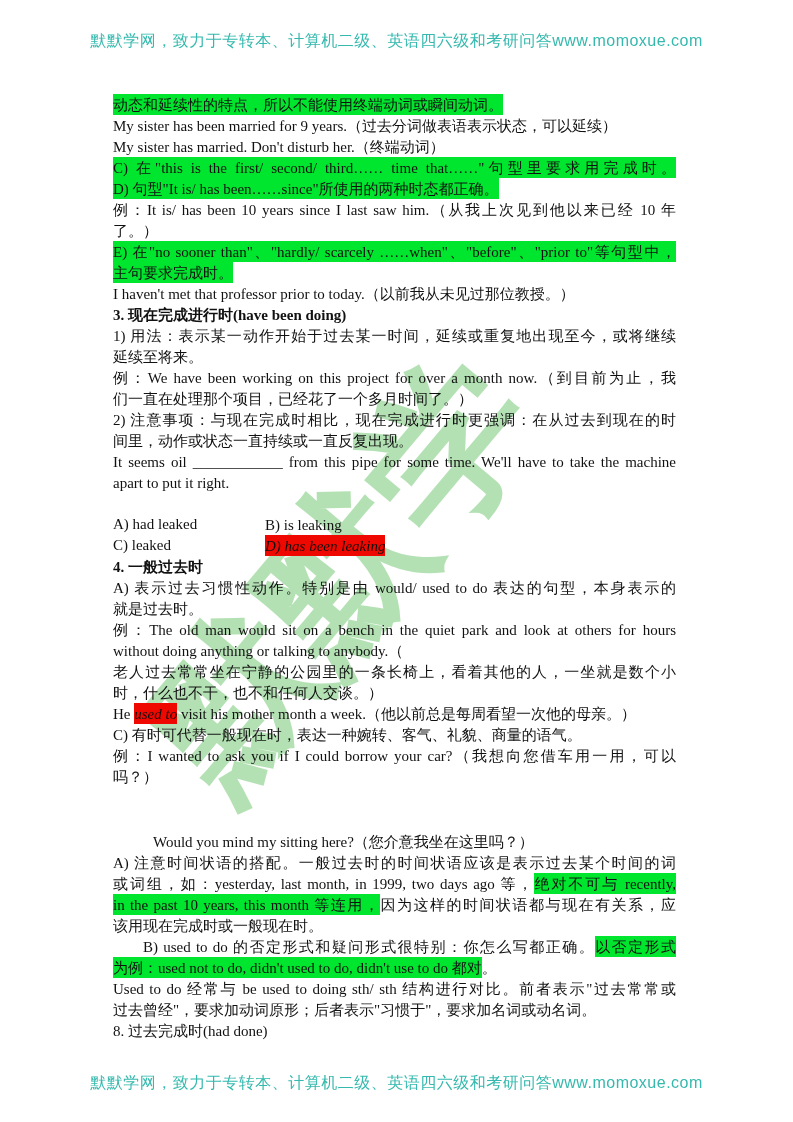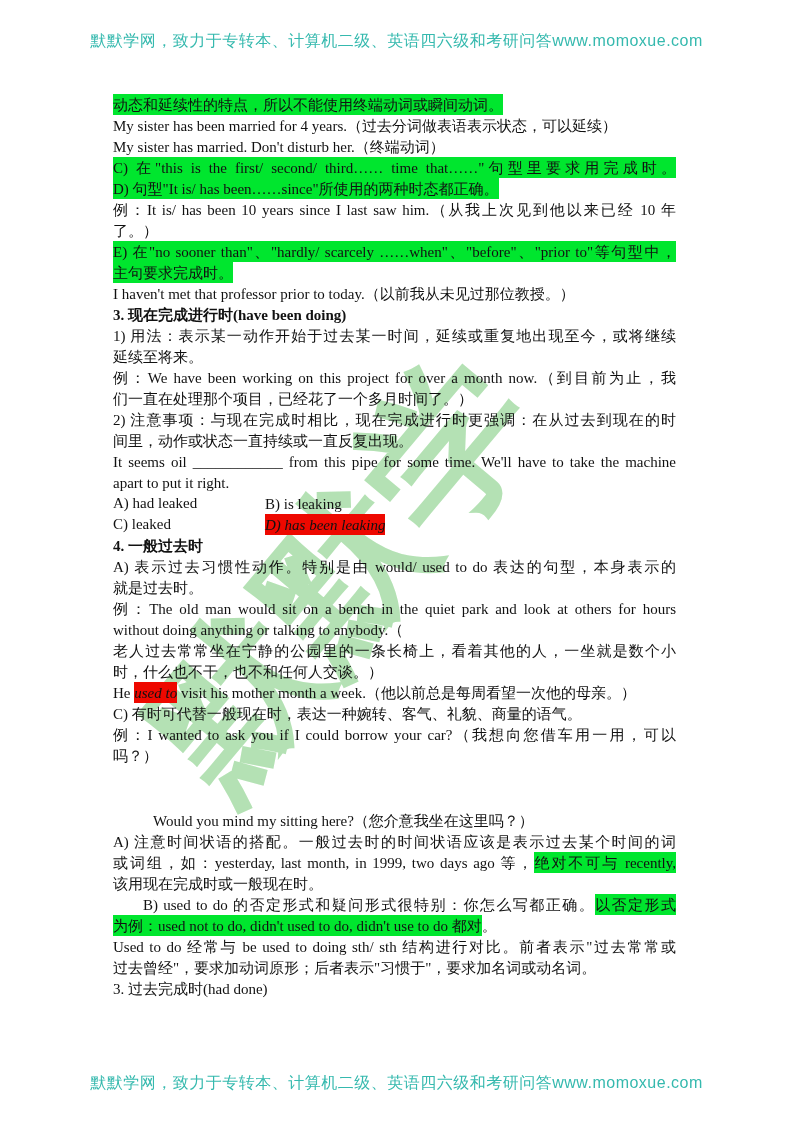--- a/index.html
+++ b/index.html
@@ -78,56 +78,57 @@
 </head>
 <body>
 
 <div class="page">
   <div class="banner header">默默学网，致力于专转本、计算机二级、英语四六级和考研问答www.momoxue.com</div>
 
   <div class="watermark">默默学</div>
 
   <div class="doc" id="doc">
       <div class="line"><span class="seg hl-g">动态和延续性的特点，所以不能使用终端动词或瞬间动词。</span></div>
-      <div class="line"><span class="seg">My sister has been married for 4 years.（过去分词做表语表示状态，可以延续）</span></div>
+      <div class="line"><span class="seg">My sister has been married for 9 years.（过去分词做表语表示状态，可以延续）</span></div>
       <div class="line"><span class="seg">My sister has married. Don't disturb her.（终端动词）</span></div>
       <div class="line fill"><span class="seg hl-g">C) 在"this is the first/ second/ third…… time that……"句型里要求用完成时。</span></div>
       <div class="line"><span class="seg hl-g">D) 句型"It is/ has been……since"所使用的两种时态都正确。</span></div>
       <div class="line fill"><span class="seg">例：It is/ has been 10 years since I last saw him.（从我上次见到他以来已经 10 年</span></div>
       <div class="line"><span class="seg">了。）</span></div>
       <div class="line fill"><span class="seg hl-g">E) 在"no sooner than"、"hardly/ scarcely ……when"、"before"、"prior to"等句型中，</span></div>
       <div class="line"><span class="seg hl-g">主句要求完成时。</span></div>
       <div class="line"><span class="seg">I haven't met that professor prior to today.（以前我从未见过那位教授。）</span></div>
       <div class="line bold"><span class="seg">3. 现在完成进行时(have been doing)</span></div>
       <div class="line fill"><span class="seg">1) 用法：表示某一动作开始于过去某一时间，延续或重复地出现至今，或将继续</span></div>
       <div class="line"><span class="seg">延续至将来。</span></div>
       <div class="line fill"><span class="seg">例：We have been working on this project for over a month now.（到目前为止，我</span></div>
       <div class="line"><span class="seg">们一直在处理那个项目，已经花了一个多月时间了。）</span></div>
       <div class="line fill"><span class="seg">2) 注意事项：与现在完成时相比，现在完成进行时更强调：在从过去到现在的时</span></div>
       <div class="line"><span class="seg">间里，动作或状态一直持续或一直反复出现。</span></div>
       <div class="line fill"><span class="seg">It seems oil ____________ from this pipe for some time. We'll have to take the machine</span></div>
       <div class="line"><span class="seg">apart to put it right.</span></div>
-      <div class="line"><span class="seg col" style="width: 152px;">A) had leaked</span><span class="seg">B) is leaking</span></div>
+      <div class="line"><span class="seg col" style="width: 152px; margin-top: 21px;">A) had leaked</span><span class="seg">B) is leaking</span></div>
       <div class="line"><span class="seg col" style="width: 152px;">C) leaked</span><span class="seg hl-r">D) has been leaking</span></div>
       <div class="line bold"><span class="seg">4. 一般过去时</span></div>
       <div class="line fill"><span class="seg">A) 表示过去习惯性动作。特别是由 would/ used to do 表达的句型，本身表示的</span></div>
       <div class="line"><span class="seg">就是过去时。</span></div>
       <div class="line fill"><span class="seg">例：The old man would sit on a bench in the quiet park and look at others for hours</span></div>
       <div class="line"><span class="seg">without doing anything or talking to anybody.（</span></div>
       <div class="line fill"><span class="seg">老人过去常常坐在宁静的公园里的一条长椅上，看着其他的人，一坐就是数个小</span></div>
       <div class="line"><span class="seg">时，什么也不干，也不和任何人交谈。）</span></div>
       <div class="line"><span class="seg">He </span><span class="seg hl-r">used to</span><span class="seg"> visit his mother month a week.（他以前总是每周看望一次他的母亲。）</span></div>
       <div class="line"><span class="seg">C) 有时可代替一般现在时，表达一种婉转、客气、礼貌、商量的语气。</span></div>
       <div class="line fill"><span class="seg">例：I wanted to ask you if I could borrow your car?（我想向您借车用一用，可以</span></div>
       <div class="line"><span class="seg">吗？）</span></div>
       <div class="line" style="padding-left: 40px; margin-top: 44px;"><span class="seg">Would you mind my sitting here?（您介意我坐在这里吗？）</span></div>
       <div class="line fill"><span class="seg">A) 注意时间状语的搭配。一般过去时的时间状语应该是表示过去某个时间的词</span></div>
       <div class="line fill"><span class="seg">或词组，如：yesterday, last month, in 1999, two days ago 等，</span><span class="seg hl-g">绝对不可与 recently,</span></div>
+      <div class="line fill"><span class="seg hl-g">in the past 10 years, this month 等连用，</span><span class="seg">因为这样的时间状语都与现在有关系，应</span></div>
       <div class="line"><span class="seg">该用现在完成时或一般现在时。</span></div>
       <div class="line fill" style="padding-left: 30px;"><span class="seg">B) used to do 的否定形式和疑问形式很特别：你怎么写都正确。</span><span class="seg hl-g">以否定形式</span></div>
       <div class="line"><span class="seg hl-g">为例：used not to do, didn't used to do, didn't use to do 都对</span><span class="seg">。</span></div>
       <div class="line fill"><span class="seg">Used to do 经常与 be used to doing sth/ sth 结构进行对比。前者表示"过去常常或</span></div>
       <div class="line"><span class="seg">过去曾经"，要求加动词原形；后者表示"习惯于"，要求加名词或动名词。</span></div>
-      <div class="line"><span class="seg">3. 过去完成时(had done)</span></div>
+      <div class="line"><span class="seg">8. 过去完成时(had done)</span></div>
     </div>
 
   <div class="banner footer">默默学网，致力于专转本、计算机二级、英语四六级和考研问答www.momoxue.com</div>
 </div>
 
 </body></html>

